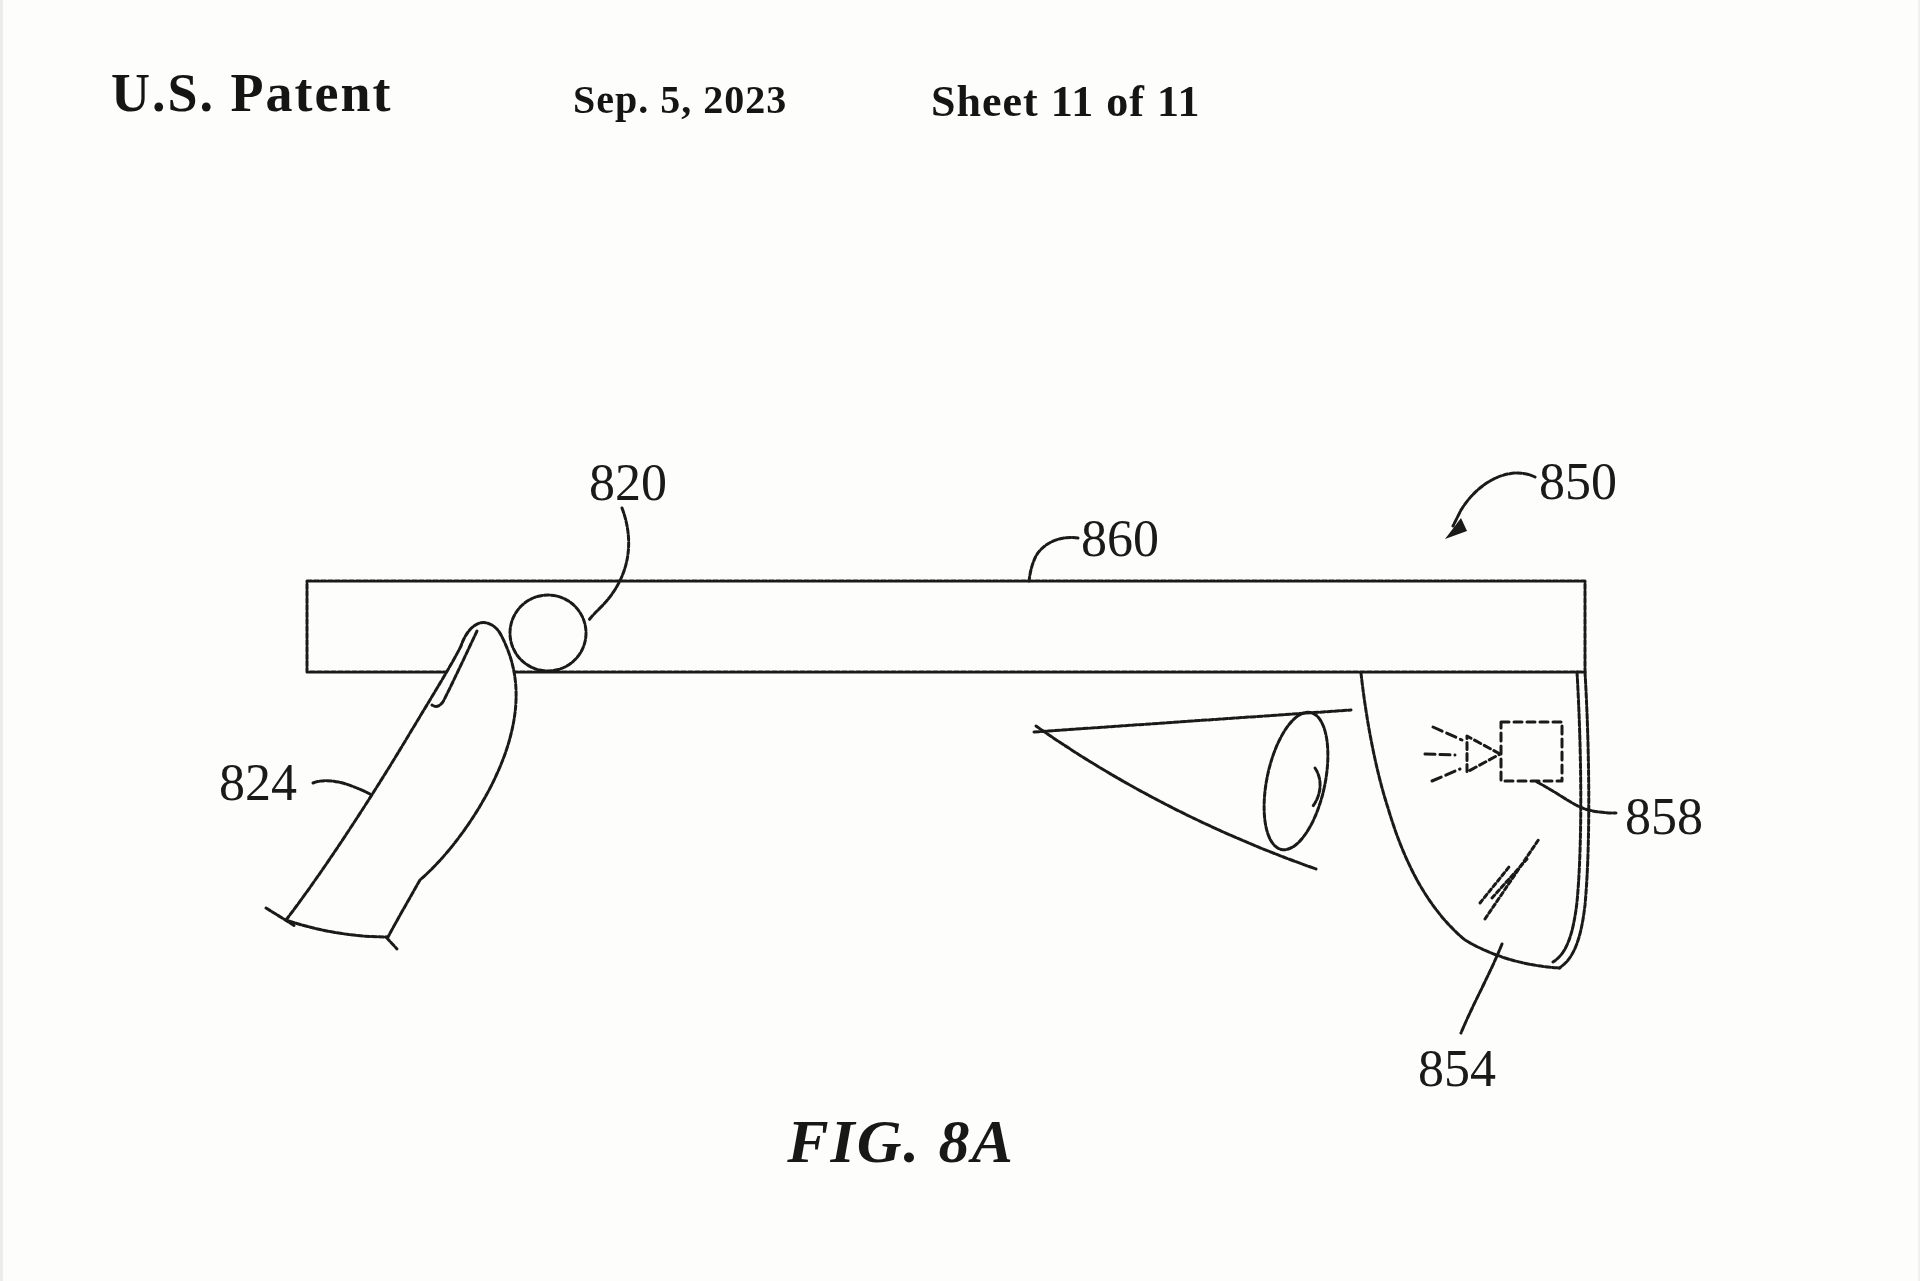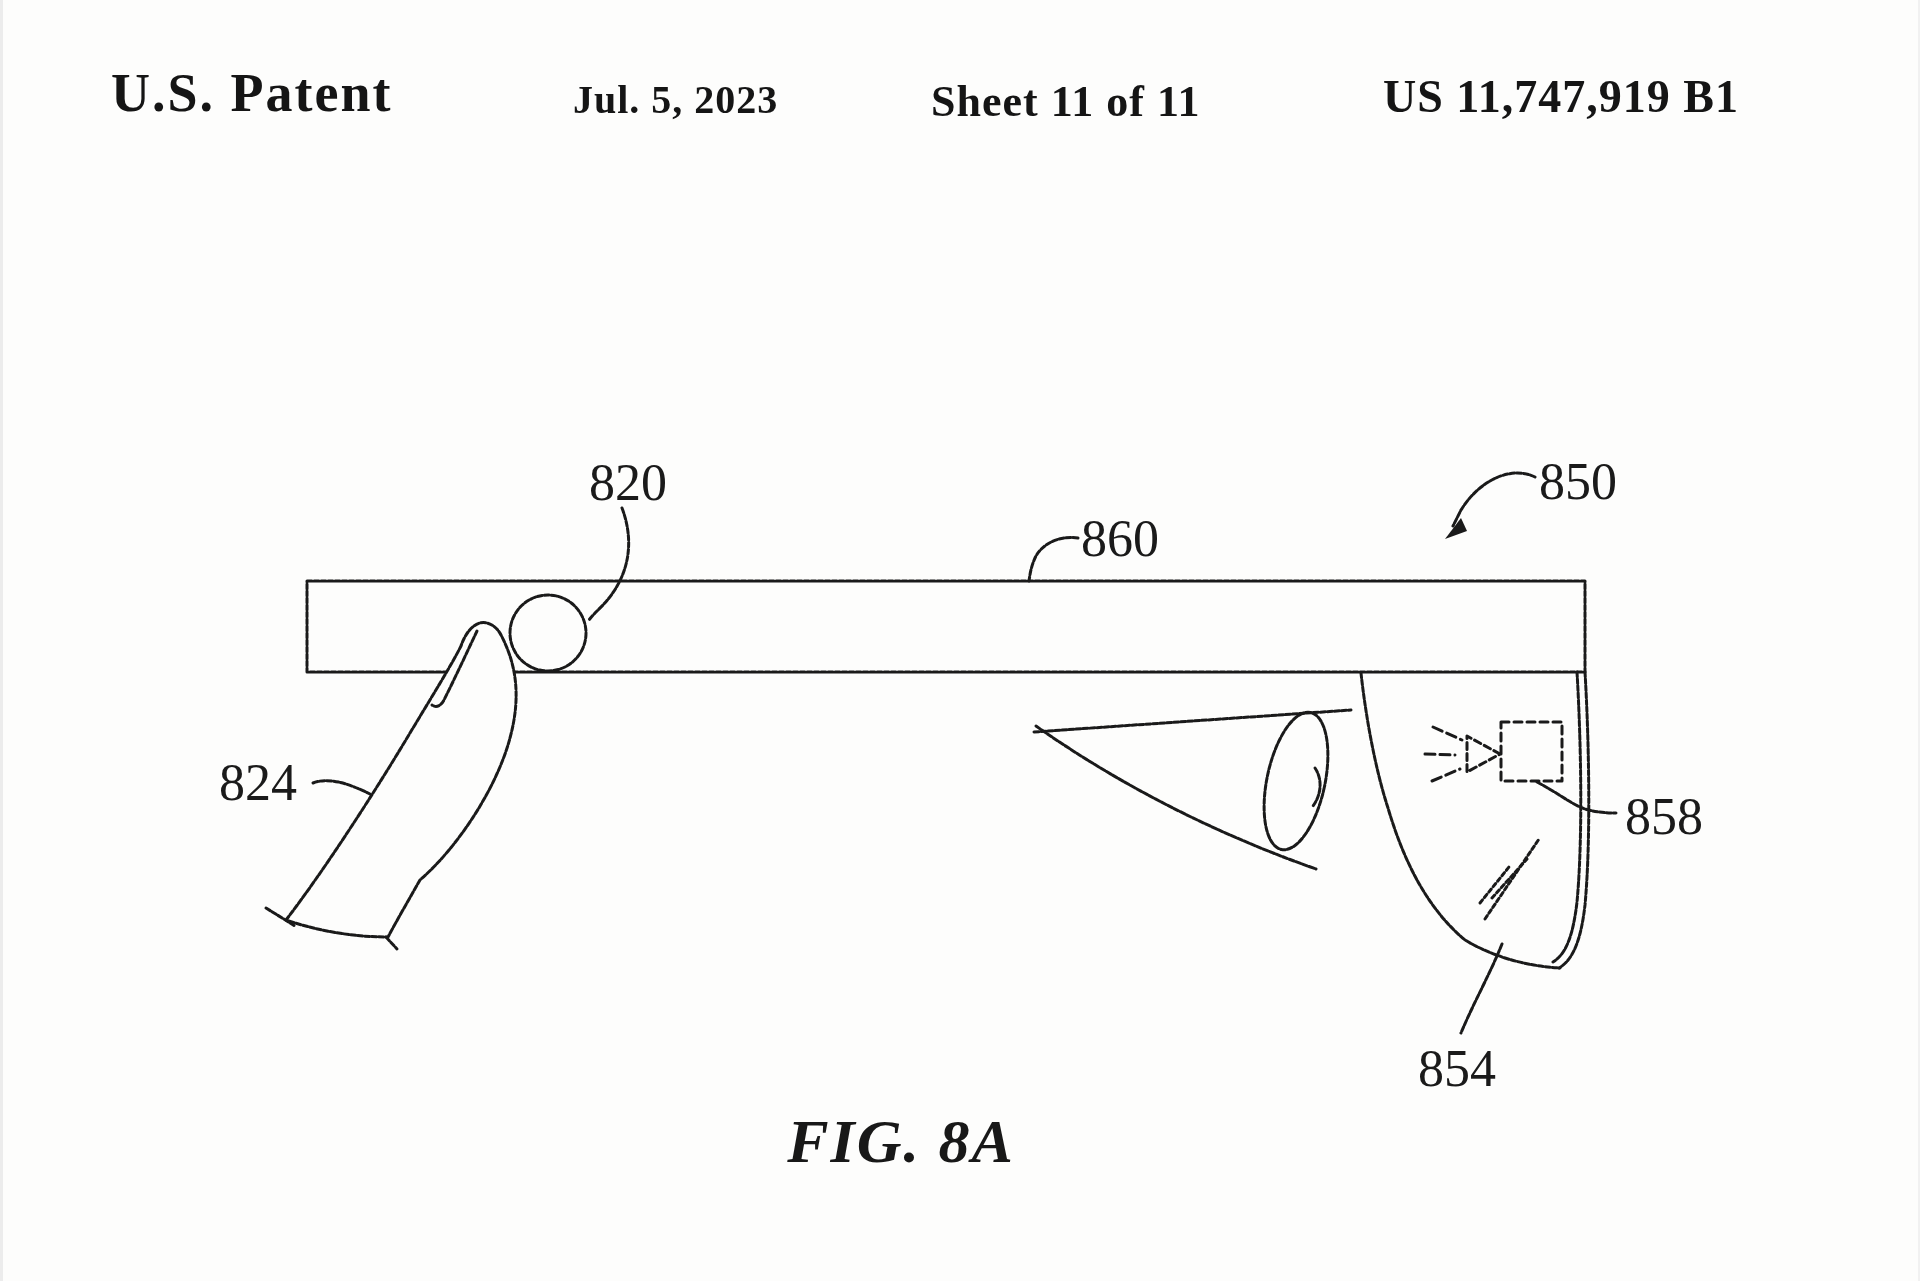--- a/index.html
+++ b/index.html
@@ -37,23 +37,22 @@
     fill:#181818;
     letter-spacing:2px;
   }
 </style>
 </head>
 <body>
 
 <div class="page">
 
   <div class="hdr hdr-title">U.S. Patent</div>
-  <div class="hdr hdr-date">Jul. 5, 2023</div>
+  <div class="hdr hdr-date">Sep. 5, 2023</div>
   <div class="hdr hdr-sheet">Sheet 11 of 11</div>
-  <div class="hdr hdr-patnum">US 11,747,919 B1</div>
 
   <svg class="fig" width="1920" height="1281" viewBox="0 0 1920 1281">
 
     <g fill="none" stroke="#1a1a1a" stroke-width="3" stroke-linecap="round" stroke-linejoin="round">
 
       <path stroke-dasharray="5 2" d="M304,581 H1582 V672 H304 Z"></path>
 
       <g stroke-dasharray="5 2">
         <path d="M1031,732 L1348,710"></path>
         <path d="M1033,726 Q1160,815 1313,869"></path>

